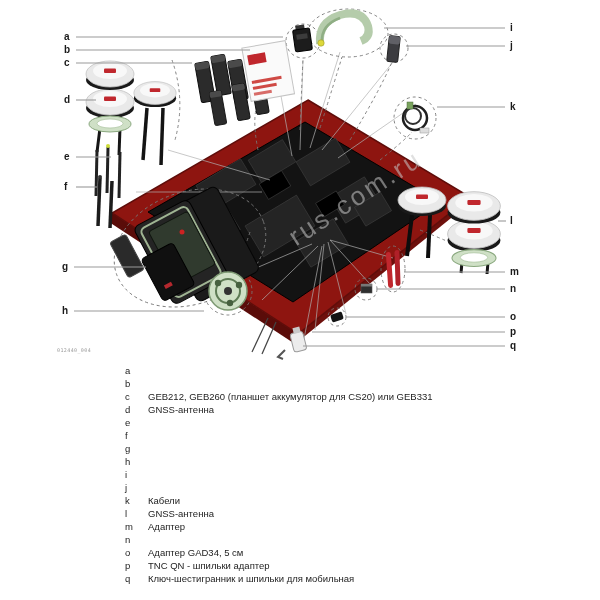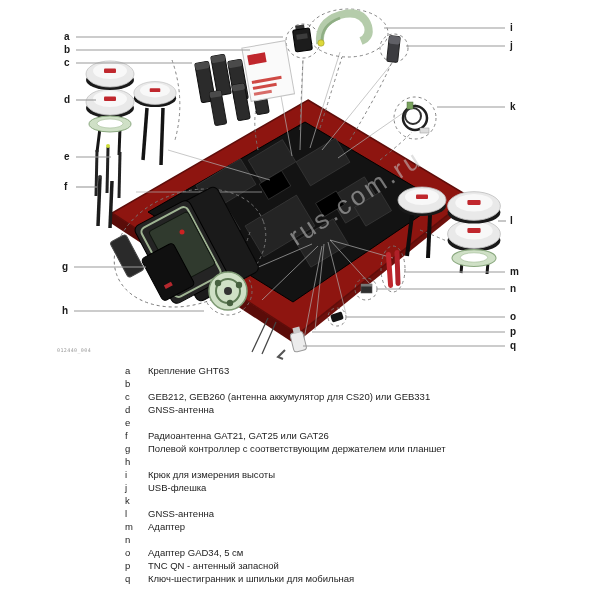--- a/index.html
+++ b/index.html
@@ -260,76 +260,72 @@
     <text class="callout-letter" x="510" y="335">p</text>
     <text class="callout-letter" x="510" y="349">q</text>
   </g>
 </svg>
 
 <div class="fig-code">012440_004</div>
 
 <div class="legend">
   <div class="row">
         <span class="l">a</span>
-        <span class="t">Крепление GHT63</span>
       </div>
   <div class="row">
         <span class="l">b</span>
       </div>
   <div class="row">
         <span class="l">c</span>
-        <span class="t">GEB212, GEB260 (антенна аккумулятор для CS20) или GEB331</span>
+        <span class="t">GEB212, GEB260 (планшет аккумулятор для CS20) или GEB331</span>
       </div>
   <div class="row">
         <span class="l">d</span>
         <span class="t">GNSS-антенна</span>
       </div>
   <div class="row">
         <span class="l">e</span>
       </div>
   <div class="row">
         <span class="l">f</span>
-        <span class="t">Радиоантенна GAT21, GAT25 или GAT26</span>
       </div>
   <div class="row">
         <span class="l">g</span>
-        <span class="t">Полевой контроллер с соответствующим держателем или планшет</span>
       </div>
   <div class="row">
         <span class="l">h</span>
       </div>
   <div class="row">
         <span class="l">i</span>
-        <span class="t">Крюк для измерения высоты</span>
       </div>
   <div class="row">
         <span class="l">j</span>
-        <span class="t">USB-флешка</span>
       </div>
   <div class="row">
         <span class="l">k</span>
+        <span class="t">Кабели</span>
       </div>
   <div class="row">
         <span class="l">l</span>
         <span class="t">GNSS-антенна</span>
       </div>
   <div class="row">
         <span class="l">m</span>
         <span class="t">Адаптер</span>
       </div>
   <div class="row">
         <span class="l">n</span>
       </div>
   <div class="row">
         <span class="l">o</span>
         <span class="t">Адаптер GAD34, 5 см</span>
       </div>
   <div class="row">
         <span class="l">p</span>
-        <span class="t">TNC QN - антенный запасной</span>
+        <span class="t">TNC QN - шпильки адаптер</span>
       </div>
   <div class="row">
         <span class="l">q</span>
         <span class="t">Ключ-шестигранник и шпильки для мобильная</span>
       </div>
 </div>
 
 </div>
 
 </body></html>

